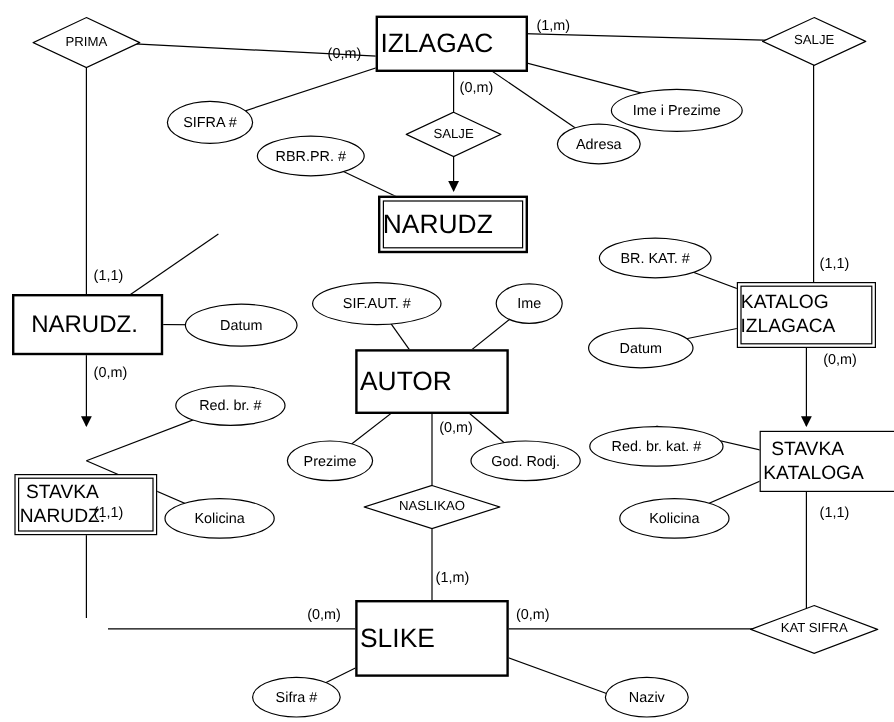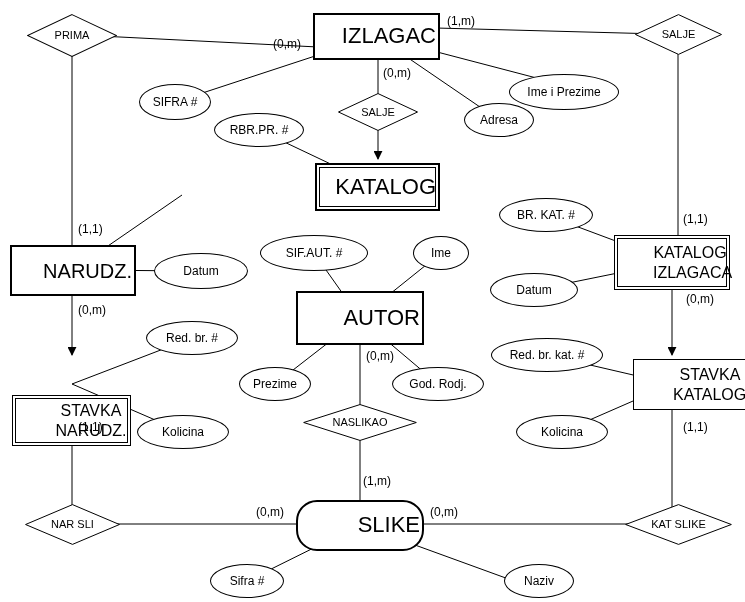--- a/index.html
+++ b/index.html
@@ -2,26 +2,26 @@
 <html><head>
 <meta charset="utf-8">
 <style>
   html,body{margin:0;padding:0;background:#fff;}
   #canvas{position:relative;width:745px;height:602px;background:#fff;
           font-family:"Liberation Sans",sans-serif;color:#000;overflow:hidden;}
   #wires{position:absolute;left:0;top:0;width:745px;height:602px;z-index:1;}
   #wires line{stroke:#000;stroke-width:1;}
 
   .entity{position:absolute;box-sizing:border-box;border:2px solid #000;background:#fff;
-          display:flex;align-items:center;justify-content:flex-end;text-align:center;z-index:2;}
+          display:flex;align-items:center;justify-content:flex-start;text-align:center;z-index:2;}
   .entity.thin{border-width:1px;}
   .entity.double::after{content:"";position:absolute;inset:2px;border:1px solid #000;pointer-events:none;}
   .entity .label{line-height:1.2;padding:0 2px;}
   .fs-big{font-size:22px;}
-  .fs-mid{font-size:20px;}
+  .fs-mid{font-size:20px;padding-left:12px;}
   .fs-small{font-size:16px;}
   .label.wrap{max-width:74px;}
 
   .ellipse{position:absolute;box-sizing:border-box;border:1px solid #000;border-radius:50%;
            background:#fff;display:flex;align-items:center;justify-content:center;
            text-align:center;font-size:12px;z-index:2;}
 
   .diamond{position:absolute;display:flex;align-items:center;justify-content:center;
            text-align:left;font-size:11px;z-index:2;}
   .diamond svg{position:absolute;inset:0;width:100%;height:100%;}
@@ -74,38 +74,38 @@
     <line x1="672" y1="384" x2="547" y2="355"></line>
     <line x1="672" y1="384" x2="562" y2="432"></line>
     <line x1="360" y1="525" x2="247" y2="581"></line>
     <line x1="360" y1="525" x2="514" y2="581"></line>
   </svg>
 
   <div class="entity fs-big" style="left:313px;top:13px;width:127px;height:47px;">
     <span class="label">IZLAGAC</span>
   </div>
   <div class="entity double fs-big" style="left:315px;top:163px;width:125px;height:48px;">
-    <span class="label">KATALOG</span>
+    <span class="label">NARUDZ</span>
   </div>
   <div class="entity fs-mid" style="left:10px;top:245px;width:126px;height:51px;">
     <span class="label">NARUDZ.</span>
   </div>
   <div class="entity thin double fs-small" style="left:614px;top:235px;width:116px;height:55px;">
     <span class="label wrap">KATALOG IZLAGACA</span>
   </div>
   <div class="entity thin double fs-small" style="left:12px;top:359px;width:119px;height:51px;margin-top:36px;">
     <span class="label wrap">STAVKA NARUDZ.</span>
   </div>
   <div class="entity thin fs-small" style="left:613px;top:359px;width:117px;height:51px;margin-left:20px;">
     <span class="label wrap">STAVKA KATALOGA</span>
   </div>
   <div class="entity fs-big" style="left:296px;top:291px;width:128px;height:54px;">
     <span class="label">AUTOR</span>
   </div>
-  <div class="entity fs-big" style="left:296px;top:500px;width:128px;height:51px;border-radius:21px;">
+  <div class="entity fs-big" style="left:296px;top:500px;width:128px;height:64px;">
     <span class="label">SLIKE</span>
   </div>
 
   <div class="diamond" style="left:27px;top:14px;width:90px;height:43px;">
     <svg viewBox="0 0 100 40" preserveAspectRatio="none">
         <polygon points="50,0.6 99.4,20 50,39.4 0.6,20" vector-effect="non-scaling-stroke"></polygon>
       </svg>
     <span class="label">PRIMA</span>
   </div>
   <div class="diamond" style="left:635px;top:14px;width:87px;height:41px;">
@@ -119,31 +119,25 @@
         <polygon points="50,0.6 99.4,20 50,39.4 0.6,20" vector-effect="non-scaling-stroke"></polygon>
       </svg>
     <span class="label">SALJE</span>
   </div>
   <div class="diamond" style="left:303px;top:404px;width:114px;height:37px;">
     <svg viewBox="0 0 100 40" preserveAspectRatio="none">
         <polygon points="50,0.6 99.4,20 50,39.4 0.6,20" vector-effect="non-scaling-stroke"></polygon>
       </svg>
     <span class="label">NASLIKAO</span>
   </div>
-  <div class="diamond" style="left:25px;top:504px;width:95px;height:41px;">
-    <svg viewBox="0 0 100 40" preserveAspectRatio="none">
-        <polygon points="50,0.6 99.4,20 50,39.4 0.6,20" vector-effect="non-scaling-stroke"></polygon>
-      </svg>
-    <span class="label">NAR SLI</span>
-  </div>
   <div class="diamond" style="left:625px;top:504px;width:107px;height:41px;">
     <svg viewBox="0 0 100 40" preserveAspectRatio="none">
         <polygon points="50,0.6 99.4,20 50,39.4 0.6,20" vector-effect="non-scaling-stroke"></polygon>
       </svg>
-    <span class="label">KAT SLIKE</span>
+    <span class="label">KAT SIFRA</span>
   </div>
 
   <div class="ellipse" style="left:139px;top:84px;width:72px;height:36px;">
     <span>SIFRA #</span>
   </div>
   <div class="ellipse" style="left:509px;top:74px;width:110px;height:36px;">
     <span>Ime i Prezime</span>
   </div>
   <div class="ellipse" style="left:464px;top:103px;width:70px;height:34px;">
     <span>Adresa</span>
@@ -171,21 +165,21 @@
   </div>
   <div class="ellipse" style="left:392px;top:367px;width:92px;height:34px;">
     <span>God. Rodj.</span>
   </div>
   <div class="ellipse" style="left:146px;top:321px;width:92px;height:34px;">
     <span>Red. br. #</span>
   </div>
   <div class="ellipse" style="left:137px;top:415px;width:92px;height:34px;">
     <span>Kolicina</span>
   </div>
-  <div class="ellipse" style="left:491px;top:338px;width:112px;height:34px;">
+  <div class="ellipse" style="left:491px;top:355px;width:112px;height:34px;">
     <span>Red. br. kat. #</span>
   </div>
   <div class="ellipse" style="left:516px;top:415px;width:92px;height:34px;">
     <span>Kolicina</span>
   </div>
   <div class="ellipse" style="left:210px;top:564px;width:74px;height:34px;">
     <span>Sifra #</span>
   </div>
   <div class="ellipse" style="left:504px;top:564px;width:70px;height:34px;align-items:center;">
     <span>Naziv</span>

